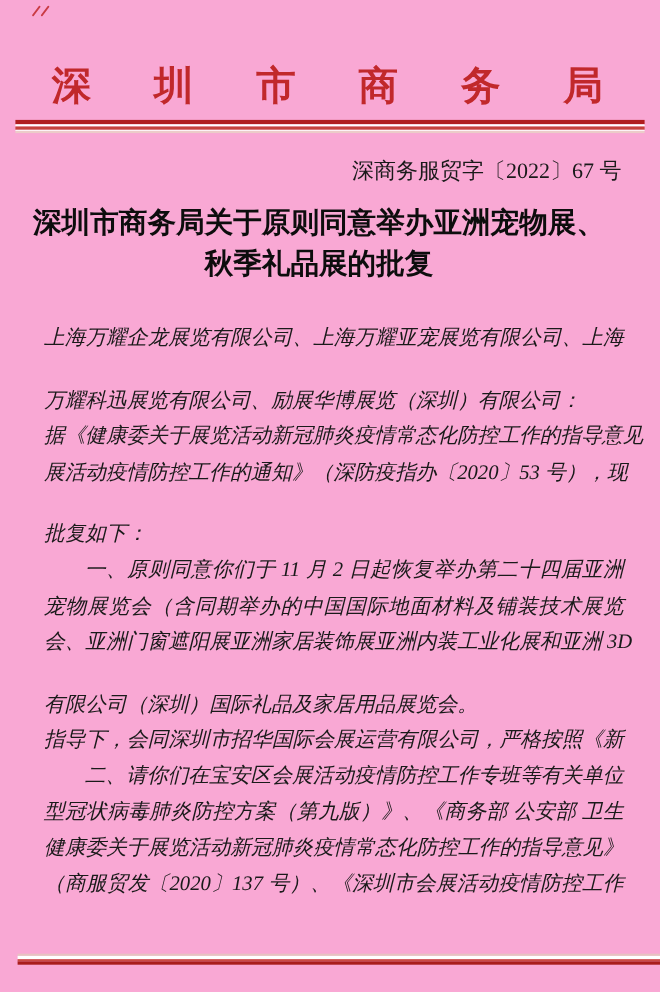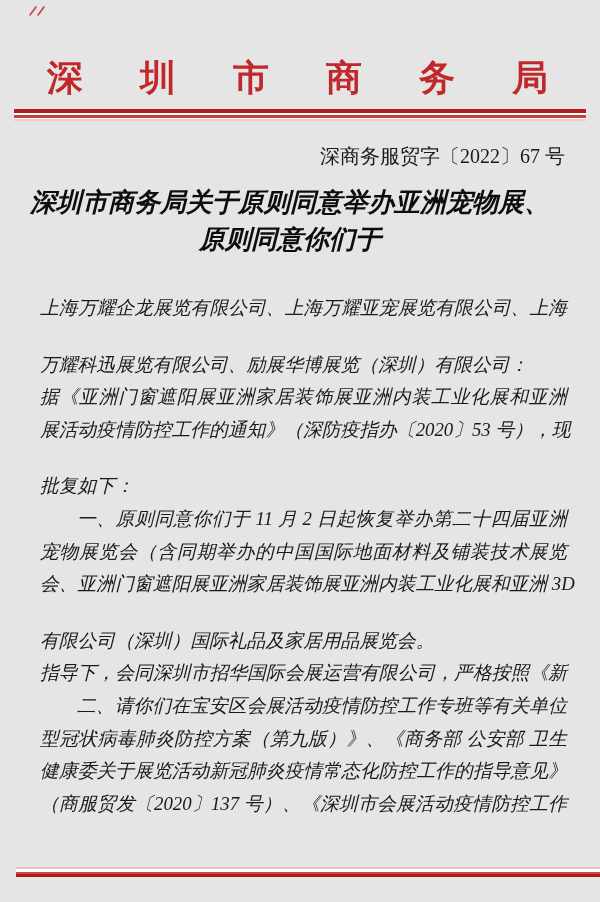--- a/index.html
+++ b/index.html
@@ -1,19 +1,19 @@
 <!DOCTYPE html>
 <html><head>
 <meta charset="utf-8">
 <style>
   html,body{margin:0;padding:0;background:#ffffff;}
   .page{
     position:relative;
     width:600px;height:902px;
-    background:#e5e5e5;
+    background:#f9a8d4;
     overflow:hidden;
     font-family:"Liberation Serif","DejaVu Serif",serif;
     color:#141414;
   }
   
   .corner-mark{position:absolute;left:28px;top:3px;width:20px;height:12px;opacity:.85;}
   
   .agency{
     position:absolute;left:47px;top:58px;
     font-size:36px;line-height:40px;font-weight:bold;
@@ -31,21 +31,21 @@
   .doc-number{
     position:absolute;top:143px;right:35px;
     font-size:20px;line-height:27px;color:#1a1a1a;
     white-space:nowrap;
     text-align:right;
   }
   
   .doc-title{
     position:absolute;left:0;top:184px;width:580px;
     text-align:center;font-weight:bold;
-    font-size:26px;line-height:37px;color:#0d0d0d;font-style:italic;
+    font-size:26px;line-height:37px;color:#0d0d0d;
   }
   
   .body-text{
     position:absolute;left:40px;top:292px;width:527px;
     font-size:18.8px;line-height:32.6px;color:#1a1a1a;
   }
   .bl{
     text-align:justify;
     text-align-last:justify;
     text-justify:inter-character;
@@ -79,27 +79,27 @@
       <div class="g1"></div>
       <div class="r2"></div>
       <div class="g2"></div>
       <div class="r3"></div>
   </div>
 
   <div class="doc-number">深商务服贸字〔2022〕67 号</div>
 
   <div class="doc-title">
     <div>深圳市商务局关于原则同意举办亚洲宠物展、</div>
-    <div>原则同意你们于</div>
+    <div>秋季礼品展的批复</div>
   </div>
 
   <div class="body-text">
     <div class="bl">上海万耀企龙展览有限公司、上海万耀亚宠展览有限公司、上海</div>
     <div class="bl end">万耀科迅展览有限公司、励展华博展览（深圳）有限公司：</div>
-    <div class="bl">据《亚洲门窗遮阳展亚洲家居装饰展亚洲内装工业化展和亚洲</div>
+    <div class="bl">据《健康委关于展览活动新冠肺炎疫情常态化防控工作的指导意见</div>
     <div class="bl">展活动疫情防控工作的通知》（深防疫指办〔2020〕53 号），现</div>
     <div class="bl end">批复如下：</div>
     <div class="bl ind">一、原则同意你们于 11 月 2 日起恢复举办第二十四届亚洲</div>
     <div class="bl">宠物展览会（含同期举办的中国国际地面材料及铺装技术展览</div>
     <div class="bl">会、亚洲门窗遮阳展亚洲家居装饰展亚洲内装工业化展和亚洲 3D</div>
     <div class="bl end">有限公司（深圳）国际礼品及家居用品展览会。</div>
     <div class="bl">指导下，会同深圳市招华国际会展运营有限公司，严格按照《新</div>
     <div class="bl ind">二、请你们在宝安区会展活动疫情防控工作专班等有关单位</div>
     <div class="bl">型冠状病毒肺炎防控方案（第九版）》、《商务部 公安部 卫生</div>
     <div class="bl">健康委关于展览活动新冠肺炎疫情常态化防控工作的指导意见》</div>

